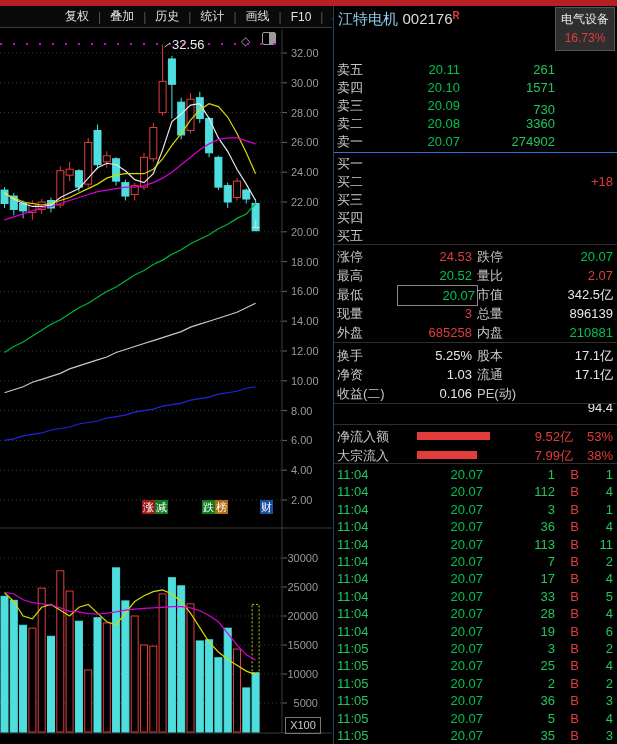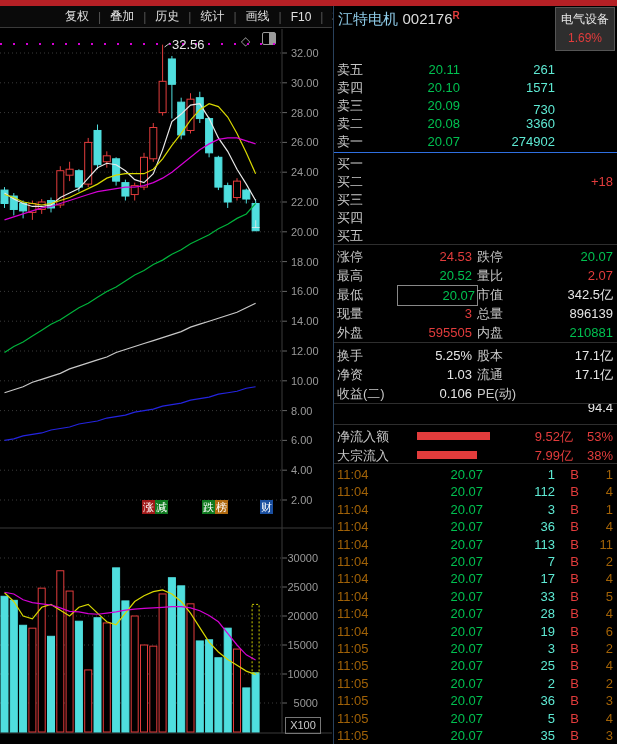--- a/index.html
+++ b/index.html
@@ -23,21 +23,21 @@
   .hdr-r{color:#e23c3c;font-size:10px;font-weight:bold;vertical-align:top;}
   #sector-box{right:3px;top:1px;width:58px;height:42px;background:#2e2e2e;border:1px solid #555;
               text-align:center;}
   #sector-box .s1{color:#e8e8e8;font-size:12px;margin-top:3px;}
   #sector-box .s2{color:#e23c3c;font-size:12px;margin-top:3px;}
   .big-price{color:#00dc50;font-size:20px;font-weight:bold;}
   .chg{color:#00c050;font-size:13px;}
   .row{position:absolute;left:3px;width:278px;height:18px;font-size:13px;line-height:18px;}
   .lbl{color:#c8c8c8;}
   .c-red{color:#e23c3c;} .c-green{color:#00c050;} .c-white{color:#e6e6e6;}
-  .c-yellow{color:#5eead4;} .c-gray{color:#a16207;}
+  .c-yellow{color:#22c55e;} .c-gray{color:#22c55e;}
   .ra{position:absolute;text-align:right;}
   .sep{position:absolute;left:0;width:284px;height:1px;background:#2e2e2e;}
   #bluesep{position:absolute;left:0;width:284px;height:1px;background:#2f6fe0;}
   .boxed{border:1px solid #888;padding:0 2px;}
   .flow-bar{position:absolute;height:8px;top:5px;background:#e23c3c;}
   .tick-row{position:absolute;left:3px;width:278px;height:17px;font-size:13px;line-height:17px;}
 </style>
 </head>
 <body>
 
@@ -252,21 +252,21 @@
   <div class="abs" id="x100-label" style="left:285px;top:717px;width:34px;height:15px;border:1px solid #777;color:#c8c8c8;font-size:11px;text-align:center;line-height:15px;">X100</div>
 
   <div class="abs" id="panel">
 
     <div class="abs" style="left:4px;top:4px;">
       <span class="hdr-name">江特电机</span>
       <span class="hdr-code">002176</span><span class="hdr-r">R</span>
     </div>
     <div class="abs" id="sector-box">
       <div class="s1">电气设备</div>
-      <div class="s2">1.69%</div>
+      <div class="s2">16.73%</div>
     </div>
 
     <div id="orderbook">
         <div class="row" style="top: 55px;"><span class="lbl">卖五</span><span class="ra c-green" style="left: 75px; top: 0px; width: 48px;">20.11</span><span class="ra c-yellow" style="left: 140px; top: 0px; width: 78px;">261</span></div>
         <div class="row" style="top: 73px;"><span class="lbl">卖四</span><span class="ra c-green" style="left: 75px; top: 0px; width: 48px;">20.10</span><span class="ra c-yellow" style="left: 140px; top: 0px; width: 78px;">1571</span></div>
         <div class="row" style="top: 91px;"><span class="lbl">卖三</span><span class="ra c-green" style="left: 75px; top: 0px; width: 48px;">20.09</span><span class="ra c-yellow" style="left: 140px; top: 4px; width: 78px;">730</span></div>
         <div class="row" style="top: 109px;"><span class="lbl">卖二</span><span class="ra c-green" style="left: 75px; top: 0px; width: 48px;">20.08</span><span class="ra c-yellow" style="left: 140px; top: 0px; width: 78px;">3360</span></div>
         <div class="row" style="top: 127px;"><span class="lbl">卖一</span><span class="ra c-green" style="left: 75px; top: 0px; width: 48px;">20.07</span><span class="ra c-yellow" style="left: 140px; top: 0px; width: 78px;">274902</span><span class="ra c-red" style="left: 228px; top: 0px; width: 48px; margin-top: 40px;">+18</span></div>
         <div class="row" style="top: 149px;"><span class="lbl">买一</span><span class="ra c-green" style="left: 75px; top: 0px; width: 48px;"></span><span class="ra c-yellow" style="left: 140px; top: 0px; width: 78px;"></span></div>
         <div class="row" style="top: 167px;"><span class="lbl">买二</span><span class="ra c-green" style="left: 75px; top: 0px; width: 48px;"></span><span class="ra c-yellow" style="left: 140px; top: 0px; width: 78px;"></span></div>
@@ -275,21 +275,21 @@
         <div class="row" style="top: 221px;"><span class="lbl">买五</span><span class="ra c-green" style="left: 75px; top: 0px; width: 48px;"></span><span class="ra c-yellow" style="left: 140px; top: 0px; width: 78px;"></span></div>
       </div>
     <div id="bluesep" style="top:146px;"></div>
     <div class="sep" style="top:238px;"></div>
 
     <div id="snapshot">
         <div class="row" style="top: 241px; height: 19px; line-height: 19px;"><span class="lbl">涨停</span><span class="ra c-red" style="left: 60px; top: 0px; width: 75px;">24.53</span><span class="lbl" style="position: absolute; left: 140px;">跌停</span><span class="ra c-green" style="left: 200px; top: 0px; width: 76px;">20.07</span></div>
         <div class="row" style="top: 260px; height: 19px; line-height: 19px;"><span class="lbl">最高</span><span class="ra c-green" style="left: 60px; top: 0px; width: 75px;">20.52</span><span class="lbl" style="position: absolute; left: 140px;">量比</span><span class="ra c-red" style="left: 200px; top: 0px; width: 76px;">2.07</span></div>
         <div class="row" style="top: 279px; height: 19px; line-height: 19px;"><span class="lbl">最低</span><span class="ra c-green boxed" style="left: 60px; top: 0px; width: 75px;">20.07</span><span class="lbl" style="position: absolute; left: 140px;">市值</span><span class="ra c-white" style="left: 200px; top: 0px; width: 76px;">342.5亿</span></div>
         <div class="row" style="top: 298px; height: 19px; line-height: 19px;"><span class="lbl">现量</span><span class="ra c-red" style="left: 60px; top: 0px; width: 75px;">3</span><span class="lbl" style="position: absolute; left: 140px;">总量</span><span class="ra c-white" style="left: 200px; top: 0px; width: 76px;">896139</span></div>
-        <div class="row" style="top: 317px; height: 19px; line-height: 19px;"><span class="lbl">外盘</span><span class="ra c-red" style="left: 60px; top: 0px; width: 75px;">595505</span><span class="lbl" style="position: absolute; left: 140px;">内盘</span><span class="ra c-green" style="left: 200px; top: 0px; width: 76px;">210881</span></div>
+        <div class="row" style="top: 317px; height: 19px; line-height: 19px;"><span class="lbl">外盘</span><span class="ra c-red" style="left: 60px; top: 0px; width: 75px;">685258</span><span class="lbl" style="position: absolute; left: 140px;">内盘</span><span class="ra c-green" style="left: 200px; top: 0px; width: 76px;">210881</span></div>
         <div class="row" style="top: 340px; height: 19px; line-height: 19px;"><span class="lbl">换手</span><span class="ra c-white" style="left: 60px; top: 0px; width: 75px;">5.25%</span><span class="lbl" style="position: absolute; left: 140px;">股本</span><span class="ra c-white" style="left: 200px; top: 0px; width: 76px;">17.1亿</span></div>
         <div class="row" style="top: 359px; height: 19px; line-height: 19px;"><span class="lbl">净资</span><span class="ra c-white" style="left: 60px; top: 0px; width: 75px;">1.03</span><span class="lbl" style="position: absolute; left: 140px;">流通</span><span class="ra c-white" style="left: 200px; top: 0px; width: 76px;">17.1亿</span></div>
         <div class="row" style="top: 378px; height: 19px; line-height: 19px;"><span class="lbl">收益(二)</span><span class="ra c-white" style="left: 60px; top: 0px; width: 75px;">0.106</span><span class="lbl" style="position: absolute; left: 140px;">PE(动)</span><span class="ra c-white" style="left: 200px; top: 0px; width: 76px; margin-top: 14px;">94.4</span></div>
       </div>
     <div class="sep" style="top:336px;"></div>
     <div class="sep" style="top:397px;"></div>
 
     <div class="sep" style="top:418px;"></div>
 
     <div id="flows">

